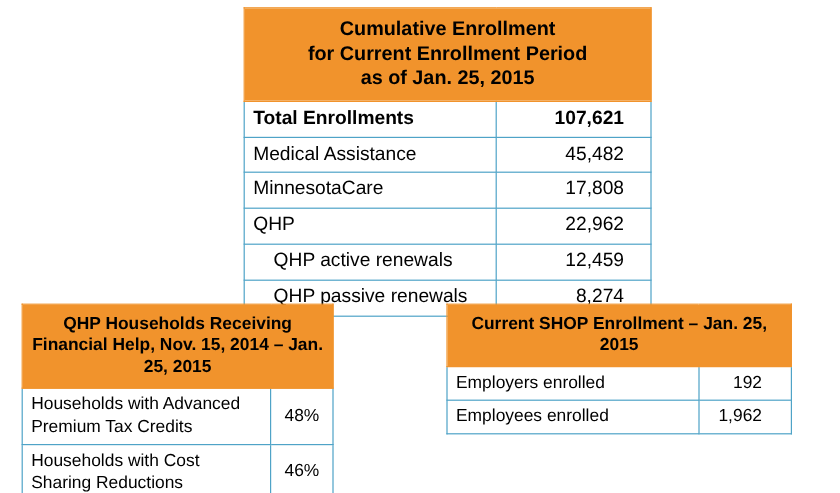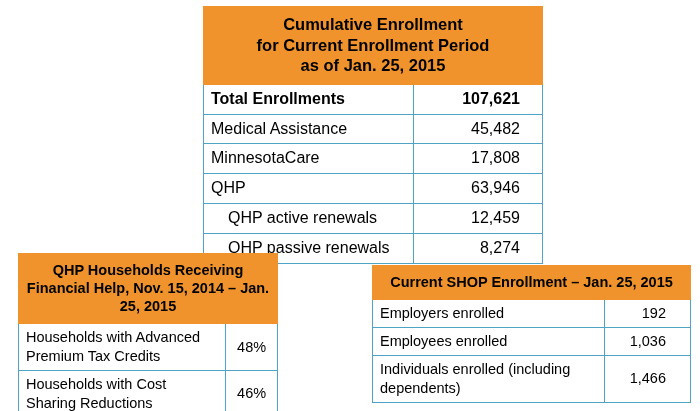--- a/index.html
+++ b/index.html
@@ -97,22 +97,22 @@
     padding-top: 4px;
     padding-bottom: 4px;
   }
   #qhp-households-panel .cell.value {
     text-align: center;
   }
 
   
   #shop-panel {
     left: 372px;
-    top: 265px;
-    width: 319px;
+    top: 253px;
+    width: 288px;
   }
   #shop-panel .hdr-cell {
     font-size: 14.5px;
   }
   #shop-panel .cell {
     font-size: 14.5px;
     padding-top: 4px;
     padding-bottom: 4px;
   }
   #shop-panel .cell.value {
@@ -143,21 +143,21 @@
       <tr>
         <td class="cell label">Medical Assistance</td>
         <td class="cell value">45,482</td>
       </tr>
       <tr>
         <td class="cell label">MinnesotaCare</td>
         <td class="cell value">17,808</td>
       </tr>
       <tr>
         <td class="cell label">QHP</td>
-        <td class="cell value">63,946</td>
+        <td class="cell value">22,962</td>
       </tr>
       <tr>
         <td class="cell label indent">QHP active renewals</td>
         <td class="cell value">12,459</td>
       </tr>
       <tr>
         <td class="cell label indent">QHP passive renewals</td>
         <td class="cell value">8,274</td>
       </tr>
     </tbody>
@@ -201,21 +201,17 @@
           <span class="hdr-line">Current SHOP Enrollment –</span>
           <span class="hdr-line">Jan. 25, 2015</span>
         </td>
       </tr>
       <tr>
         <td class="cell label">Employers enrolled</td>
         <td class="cell value">192</td>
       </tr>
       <tr>
         <td class="cell label">Employees enrolled</td>
-        <td class="cell value">1,036</td>
-      </tr>
-      <tr>
-        <td class="cell label">Individuals enrolled (including dependents)</td>
-        <td class="cell value">1,466</td>
+        <td class="cell value">1,962</td>
       </tr>
     </tbody>
   </table>
 </div>
 
 </body></html>

